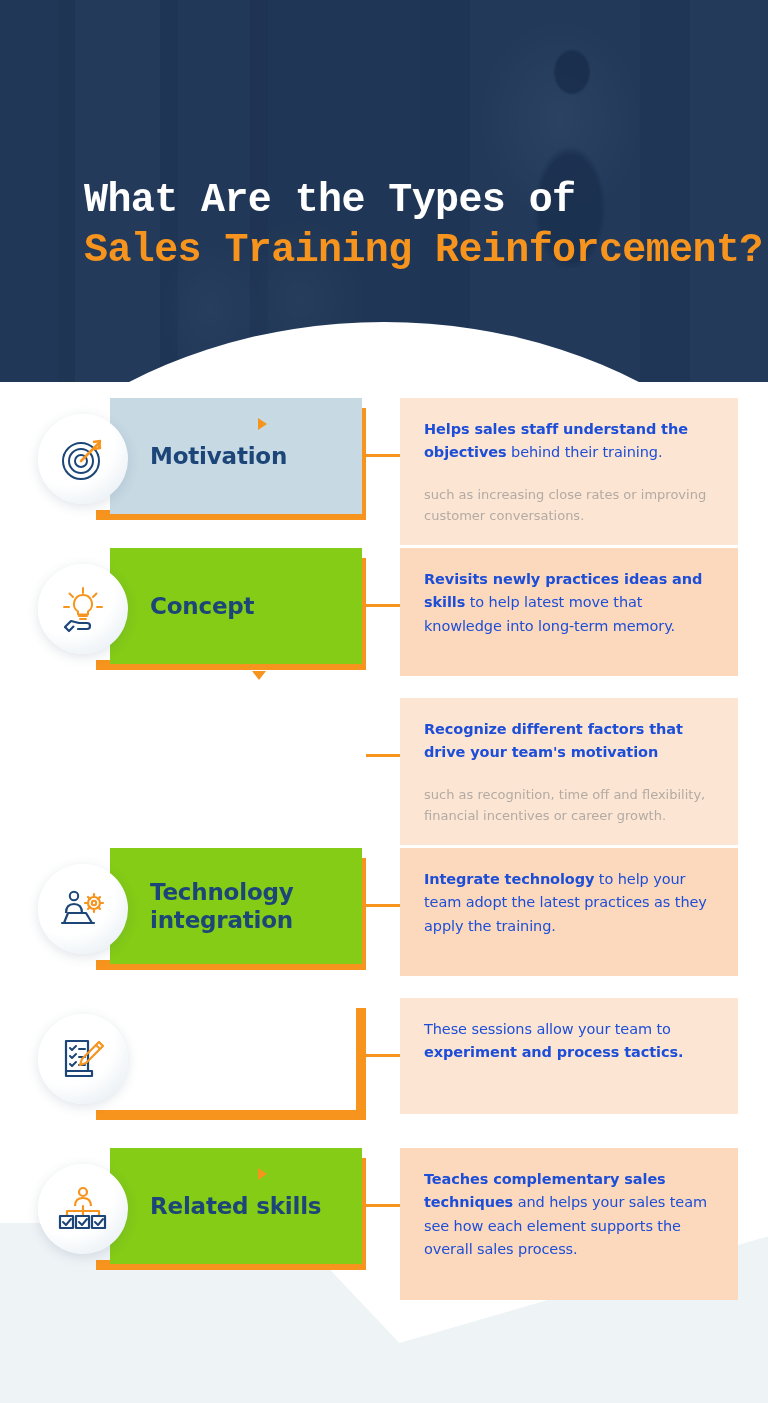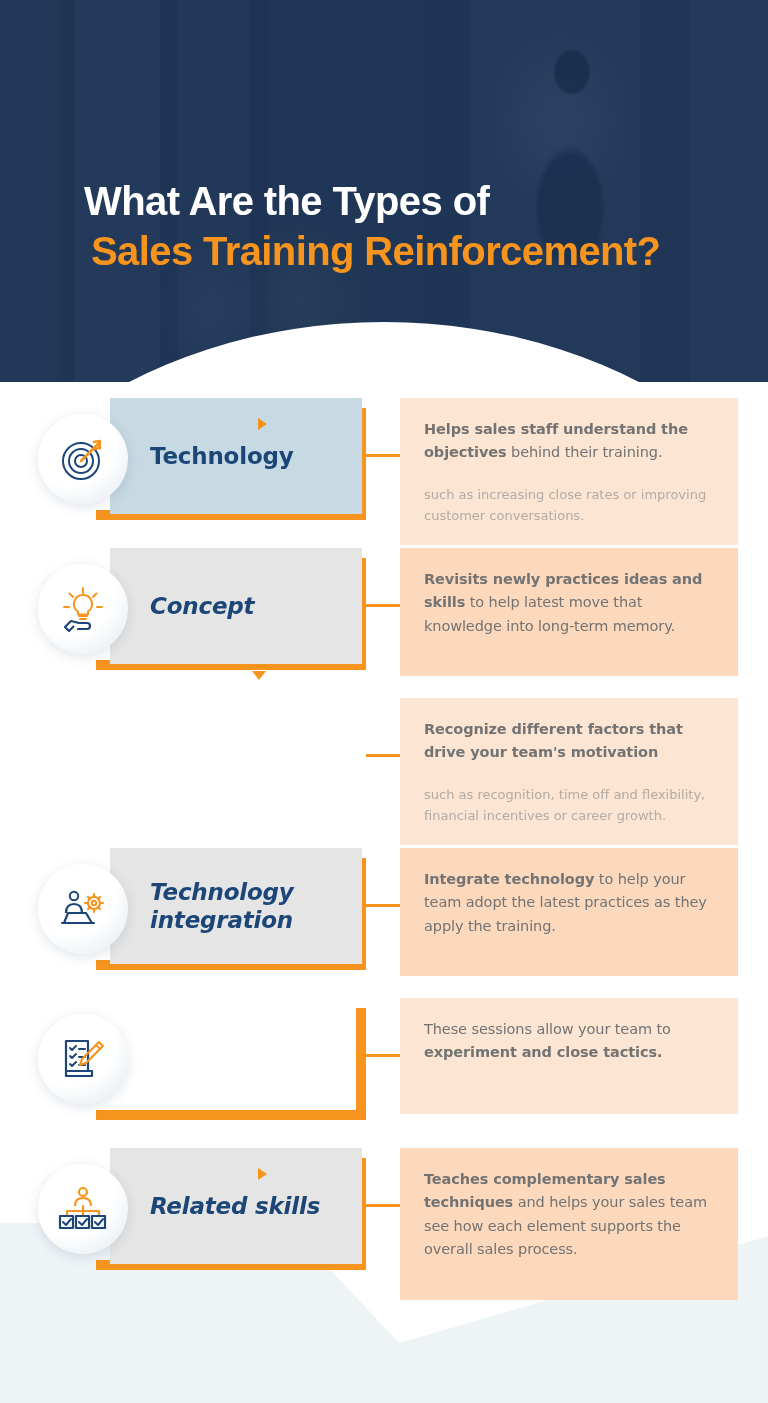--- a/index.html
+++ b/index.html
@@ -43,26 +43,26 @@
     opacity:.85;
   }
   .hero-shade { position:absolute; inset:0; background:rgba(26,48,80,.72); }
   .hero-curve {
     position:absolute; left:-10%; bottom:-300px; width:120%; height:360px;
     background:#ffffff; border-radius:50% 50% 0 0 / 100% 100% 0 0;
   }
 
   .hero-title {
     position:absolute; left:84px; top:176px; z-index:5;
-    font-family:Liberation Sans, sans-serif;
+    font-family:Liberation Mono, monospace;
     font-size:40px; font-weight:bold; line-height:1.26;
     letter-spacing:-0.6px;
   }
   .t-line1 { color:#ffffff; display:block; }
-  .t-line2 { color:#f7941e; display:block;margin-left:7px; }
+  .t-line2 { color:#f7941e; display:block; }
 
   
   .deco-band {
     position:absolute; left:0; bottom:0; width:768px; height:180px;
     background:#eef3f6; z-index:0;
   }
   .deco-wedge {
     position:absolute; left:0; bottom:60px; width:768px; height:130px;
     background:#ffffff; z-index:1;
     clip-path: polygon(0 0, 100% 0, 100% 18%, 52% 100%, 36% 0, 0 0);
@@ -79,21 +79,21 @@
   }
   .shadow-bar-h {
     position:absolute; left:96px; top:112px; width:270px; height:10px;
     background:#f7941e;
   }
   .left-card {
     position:absolute; left:110px; top:0; width:252px; height:116px;
     background:#c7d9e3;
     display:flex; align-items:center;
   }
-  .left-card.pale { background:#e5e5e5;font-style:italic; }
+  .left-card.pale { background:#84cc16; }
   .left-label {
     color:#1c4678; font-size:23px; font-weight:bold; line-height:1.22;
     padding-left:40px; letter-spacing:-0.2px;
   }
   .tri-marker {
     position:absolute; left:258px; top:20px; width:0; height:0;
     border-left:9px solid #f7941e;
     border-top:6px solid transparent; border-bottom:6px solid transparent;
   }
   .tri-marker.down {
@@ -117,21 +117,21 @@
     background:#f7941e;
   }
 
   .right-panel {
     position:absolute; left:400px; top:0; width:338px; min-height:116px;
     background:#fce6d3;
     padding:20px 22px 18px 24px;
   }
   .right-panel.deep { background:#fcd9bd; }
   .rp-main {
-    color:#737373; font-size:14.5px; line-height:1.62; letter-spacing:-0.1px;
+    color:#1d4ed8; font-size:14.5px; line-height:1.62; letter-spacing:-0.1px;
   }
   .rp-main b { font-weight:bold; }
   .rp-sub {
     color:#b3aaa4; font-size:13px; line-height:1.6; margin-top:20px;
   }
 </style>
 </head>
 <body>
 
 <div class="hero">
@@ -149,21 +149,21 @@
 <div class="deco-band"></div>
 <div class="deco-wedge"></div>
 
 <div class="rows">
 
   <div class="row">
     <div class="left-wrap">
       <div class="shadow-bar-v"></div>
       <div class="shadow-bar-h"></div>
       <div class="left-card">
-        <div class="left-label">Technology</div>
+        <div class="left-label">Motivation</div>
       </div>
       <div class="tri-marker"></div>
       <div class="icon-bubble">
         <svg width="52" height="52" viewBox="0 0 52 52">
           <circle cx="24" cy="28" r="18" fill="none" stroke="#1c4678" stroke-width="2"></circle>
           <circle cx="24" cy="28" r="12" fill="none" stroke="#1c4678" stroke-width="2"></circle>
           <circle cx="24" cy="28" r="6" fill="none" stroke="#1c4678" stroke-width="2"></circle>
           <path d="M24 28 L42 10" stroke="#f7941e" stroke-width="2.6" stroke-linecap="round"></path>
           <path d="M36 9 L43 8 L42 15" fill="none" stroke="#f7941e" stroke-width="2.4" stroke-linejoin="round"></path>
           <path d="M37 16 L43 15 L42 9" fill="none" stroke="#f7941e" stroke-width="2.4" stroke-linejoin="round"></path>
@@ -259,21 +259,21 @@
           <path d="M13 31 l2 2 l4 -4" fill="none" stroke="#1c4678" stroke-width="2" stroke-linecap="round" stroke-linejoin="round"></path>
           <path d="M22 16 h6 M22 24 h6 M22 32 h6" stroke="#1c4678" stroke-width="2" stroke-linecap="round"></path>
           <path d="M42 9 l4 4 l-17 17 l-6 2 l2 -6 z" fill="none" stroke="#f7941e" stroke-width="2.2" stroke-linejoin="round"></path>
           <path d="M39 12 l4 4" stroke="#f7941e" stroke-width="2"></path>
         </svg>
       </div>
     </div>
     <div class="connector"></div>
     <div class="right-panel">
       <div class="rp-main">
-        <span>These sessions allow your team to </span><b>experiment and close tactics.</b>
+        <span>These sessions allow your team to </span><b>experiment and process tactics.</b>
       </div>
       <div class="rp-sub"></div>
     </div>
   </div>
 
   <div class="row">
     <div class="left-wrap">
       <div class="shadow-bar-v"></div>
       <div class="shadow-bar-h"></div>
       <div class="left-card pale">

